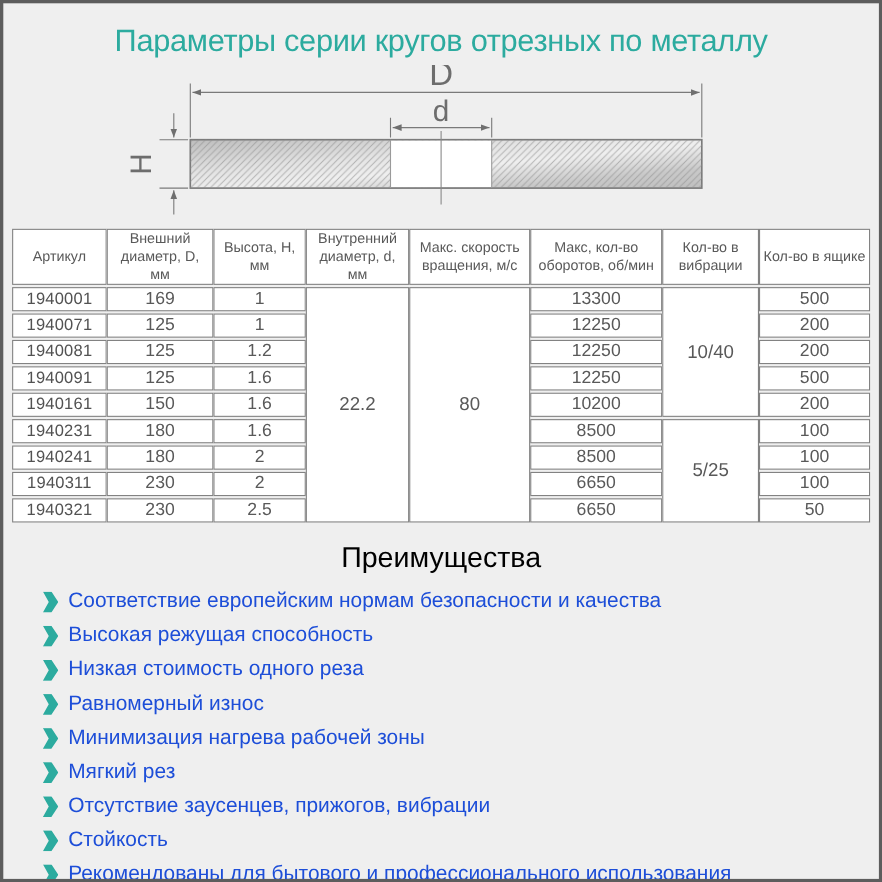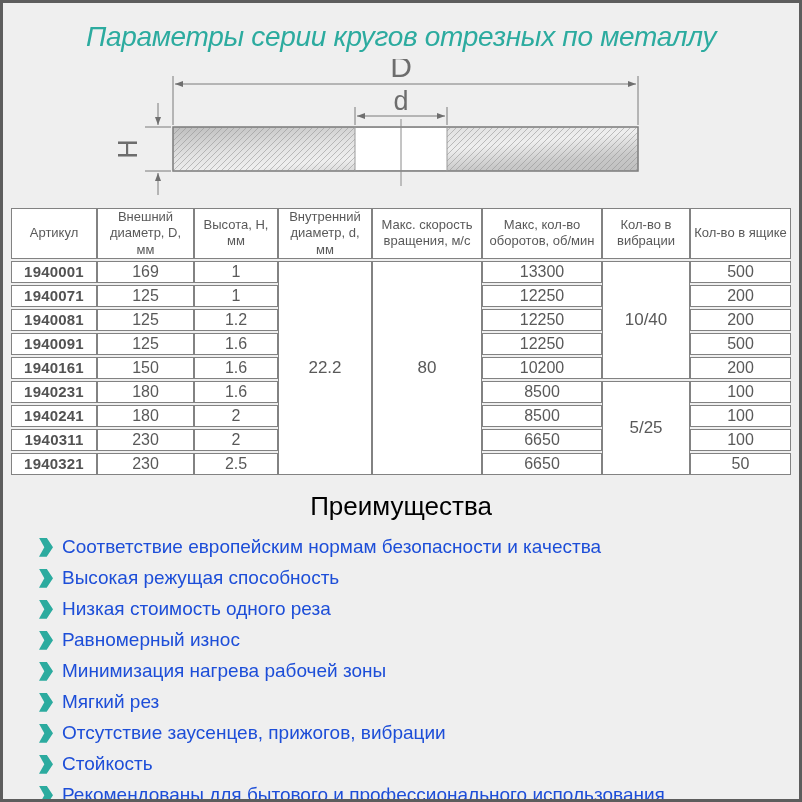--- a/index.html
+++ b/index.html
@@ -10,21 +10,20 @@
     overflow:hidden;
     font-family:"Liberation Sans","DejaVu Sans",sans-serif;
   }
   .page-title{
     margin:18px 0 0 0;
     text-align:center;
     font-size:28px;
     font-weight:500;
     letter-spacing:-0.3px;
     color:#2cab9f;
-    font-style:italic;
   }
   .diagram-wrap{width:802px;margin-top:6px;}
   .diagram-wrap svg{display:block;}
 
   .spec-table{
     width:780px;
     margin:5px auto 0 auto;
     border-collapse:separate;
     border-spacing:0 2px;
     table-layout:fixed;
@@ -39,21 +38,21 @@
     overflow:hidden;
   }
   .spec-table th{
     height:42px;
     font-size:13px;
     font-weight:400;
     line-height:1.25;
     padding:0 3px;
   }
   .spec-table td{height:20px;font-size:16px;}
-  .spec-table td.art{font-weight:700;font-size:15px;color:#525252;letter-spacing:0.2px;}
+  .spec-table td.art{font-weight:400;font-size:15px;color:#525252;letter-spacing:0.2px;}
   .spec-table td.big{font-size:17px;}
 
   .advantages-title{
     margin:14px 0 0 0;
     text-align:center;
     font-size:26px;
     font-weight:500;
     color:#000000;
   }
   .advantages{

